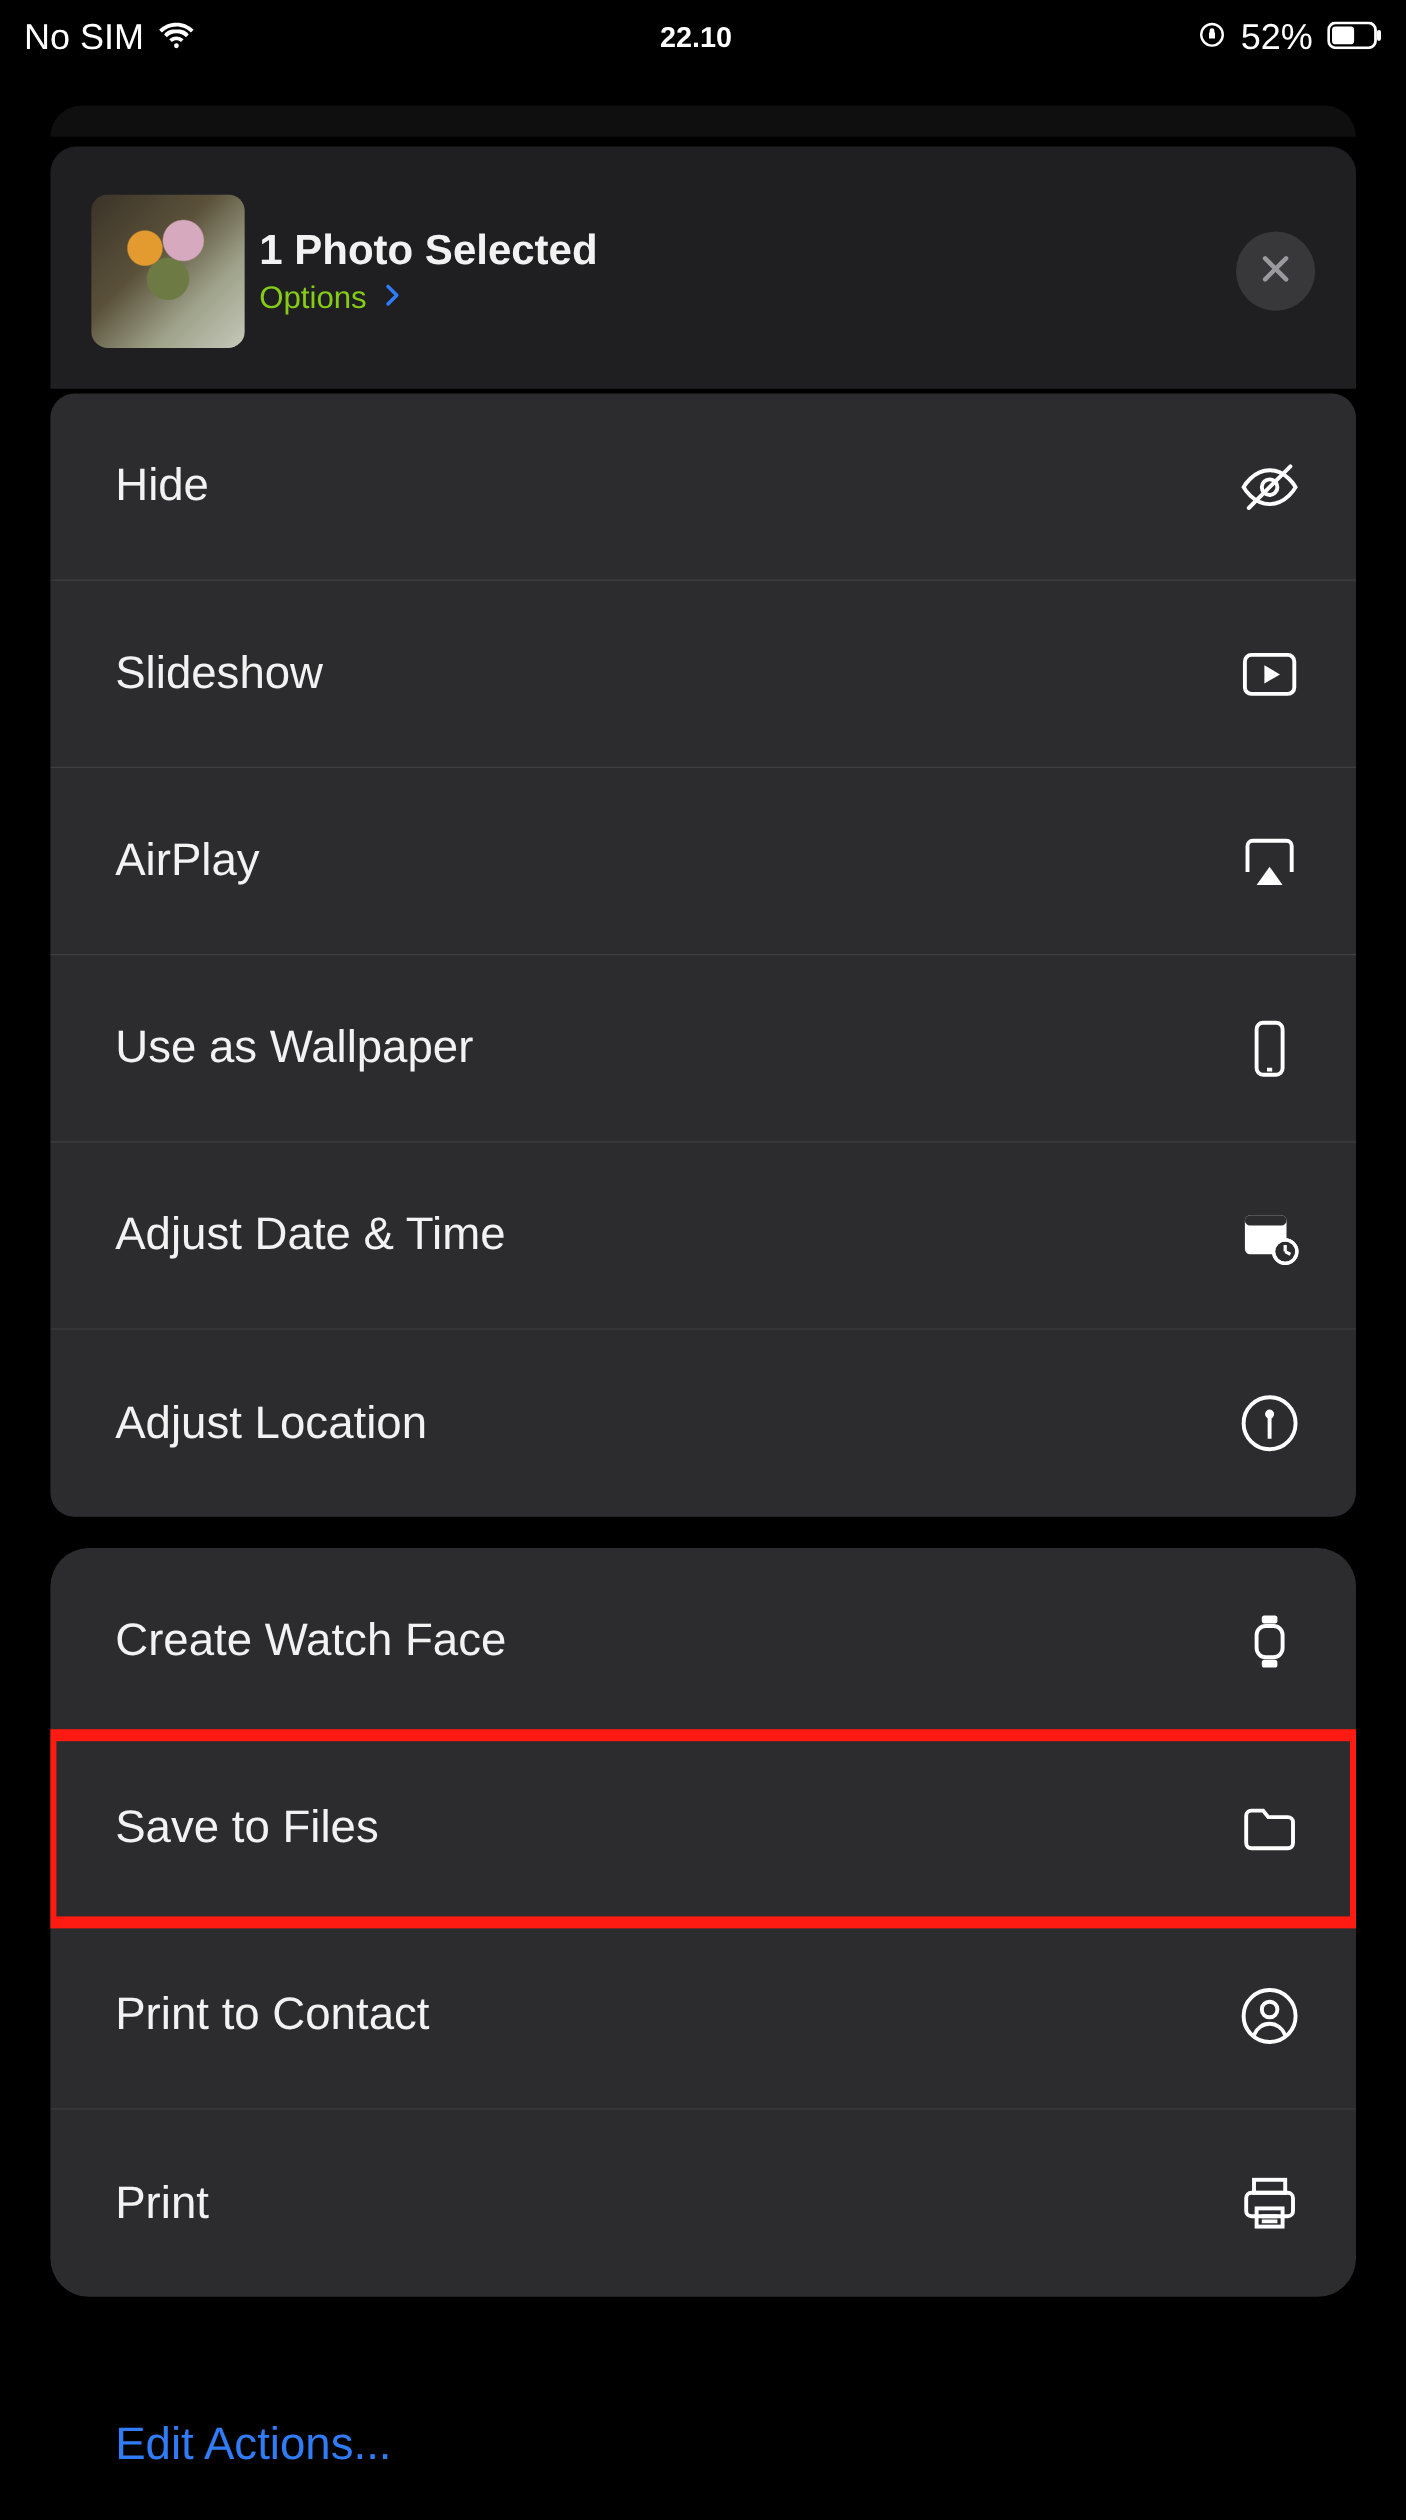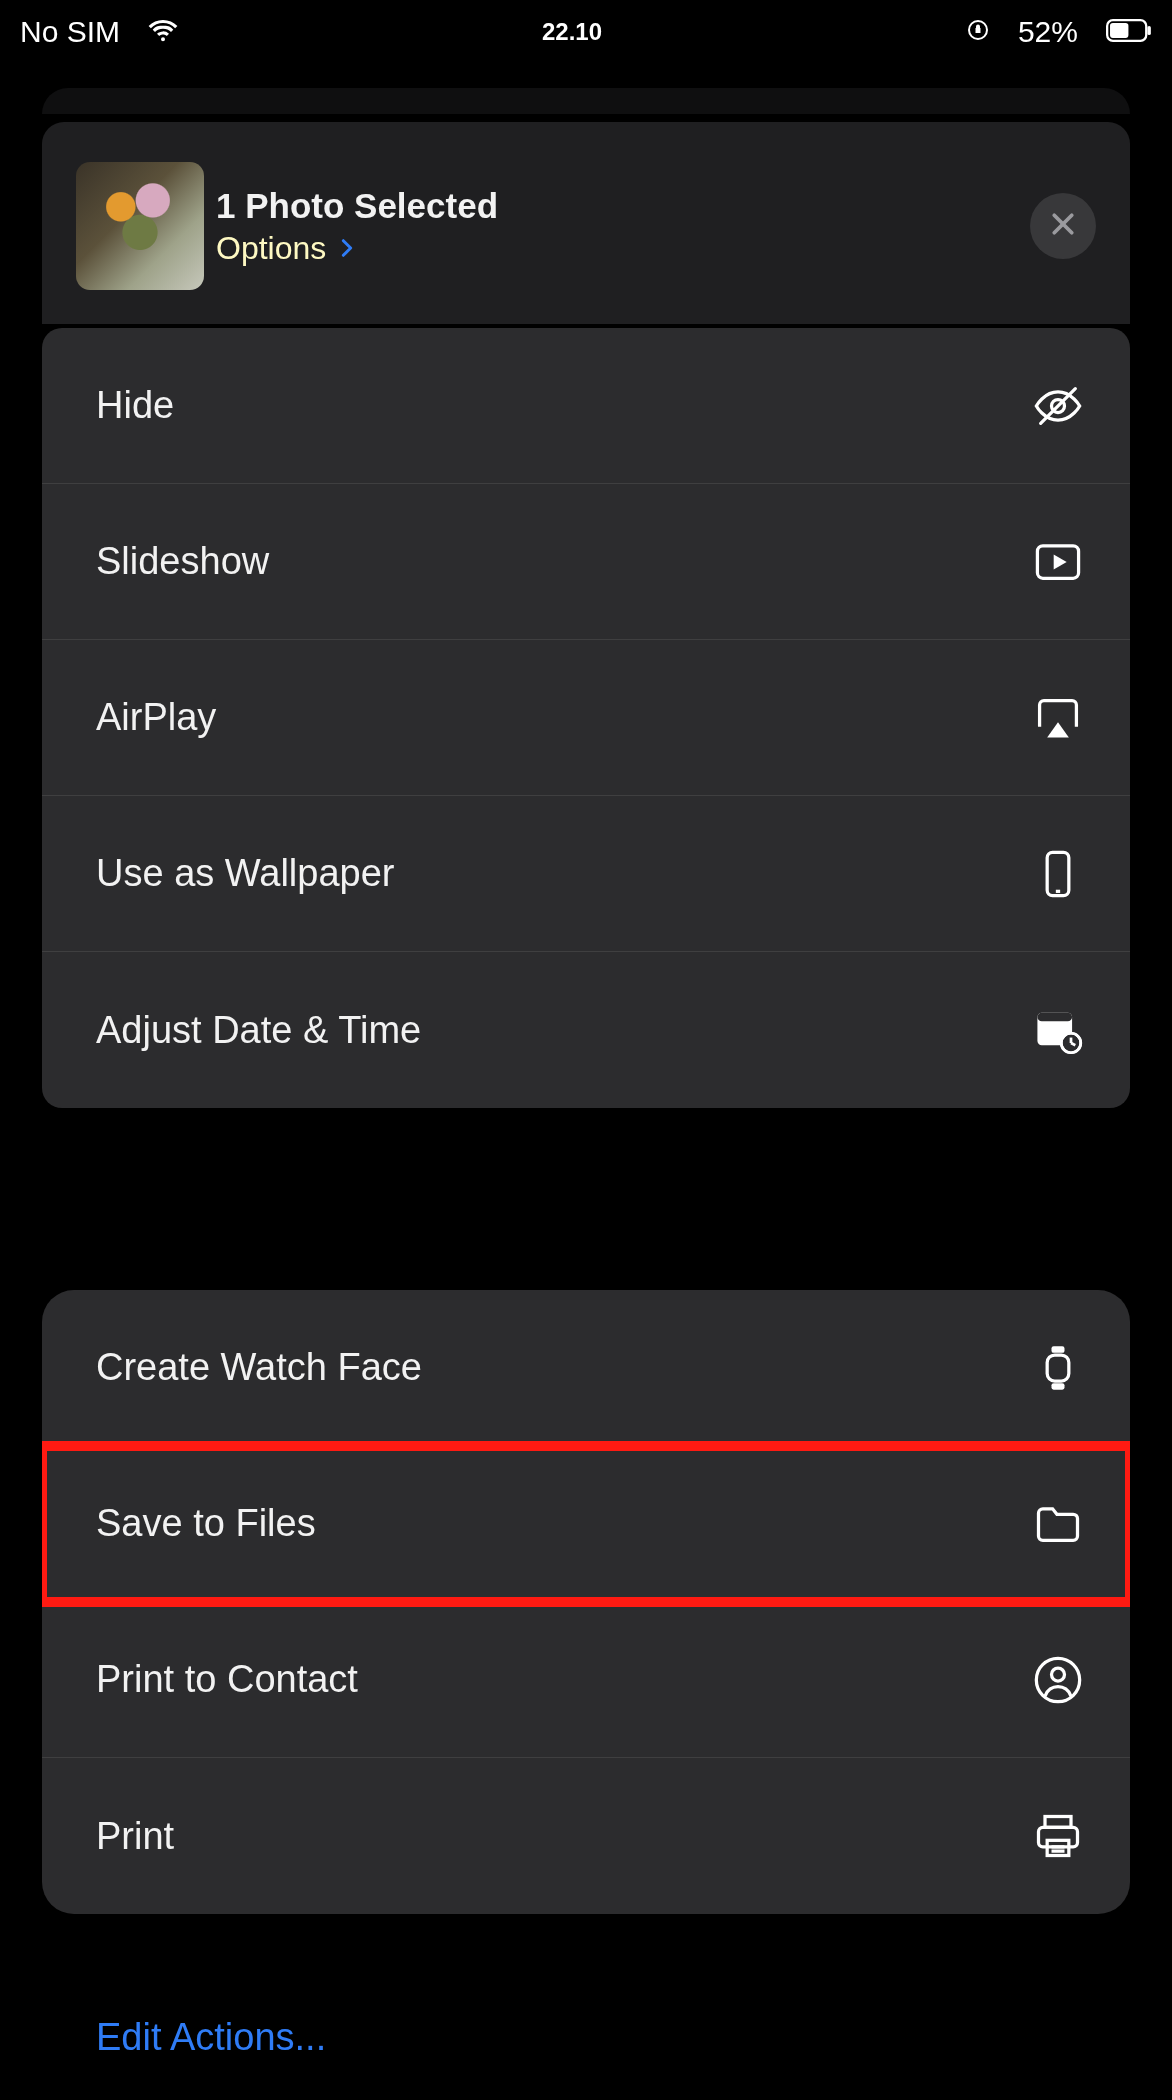--- a/index.html
+++ b/index.html
@@ -16,21 +16,21 @@
     align-items: center;
     justify-content: space-between;
     height: 64px;
     padding: 0 20px;
     font-size: 30px;
     font-weight: 500;
   }
   .status-left, .status-right {
     display: flex;
     align-items: center;
-    gap: 28px;
+    gap: 12px;
     text-align: center;
   }
   .status-center { font-weight: 600; font-size: 24px; }
 
   .sheet {
     position: absolute;
     top: 88px;
     left: 42px;
     right: 42px;
     bottom: 0;
@@ -62,21 +62,21 @@
     border-radius: 14px;
     background:
       radial-gradient(circle at 35% 35%, #e39a2f 0 12%, transparent 13%),
       radial-gradient(circle at 60% 30%, #d7a9bf 0 14%, transparent 15%),
       radial-gradient(circle at 50% 55%, #6e7a44 0 18%, transparent 19%),
       linear-gradient(135deg, #3a3328 0%, #5b513a 40%, #9ea289 70%, #c6c8bb 100%);
     flex-shrink: 0;
   }
   .head-text { flex: 1; }
   .head-title { font-size: 35px; font-weight: 600; color: #f2f2f2; margin-bottom: 4px; }
-  .options-link { color: #fef9c3; font-size: 32px; display: flex; align-items: flex-end; gap: 10px; }
+  .options-link { color: #84cc16; font-size: 26px; display: flex; align-items: flex-end; gap: 10px; }
   .close-btn {
     width: 66px; height: 66px;
     border-radius: 50%;
     background: #38383a;
     display: flex; align-items: center; justify-content: center;
     flex-shrink: 0;
   }
 
   .list-group {
     position: absolute;
@@ -220,20 +220,30 @@
       <svg viewBox="0 0 48 48" fill="none" stroke="#fff" stroke-width="2.5">
           <rect x="5" y="8" width="32" height="30" rx="4" fill="#fff" stroke="none"></rect>
           <rect x="5" y="8" width="32" height="8" rx="4" fill="#2c2c2e" stroke="none"></rect>
           <circle cx="36" cy="36" r="9" fill="#2c2c2e"></circle>
           <circle cx="36" cy="36" r="9"></circle>
           <line x1="36" y1="36" x2="36" y2="31"></line>
           <line x1="36" y1="36" x2="40" y2="38"></line>
         </svg>
     </span>
   </div>
+  <div class="row">
+    <span class="row-label">Adjust Location</span>
+    <span class="row-icon">
+      <svg viewBox="0 0 48 48" fill="none" stroke="#fff" stroke-width="3">
+          <circle cx="24" cy="24" r="20"></circle>
+          <circle cx="24" cy="17" r="3.5" fill="#fff" stroke="none"></circle>
+          <line x1="24" y1="20" x2="24" y2="36"></line>
+        </svg>
+    </span>
+  </div>
 </div>
 
 <div class="list-group group2">
   <div class="row">
     <span class="row-label">Create Watch Face</span>
     <span class="row-icon">
       <svg viewBox="0 0 48 48" fill="none" stroke="#fff" stroke-width="3">
           <rect x="14" y="12" width="20" height="24" rx="7"></rect>
           <rect x="18" y="4" width="12" height="6" rx="2" fill="#fff" stroke="none"></rect>
           <rect x="18" y="38" width="12" height="6" rx="2" fill="#fff" stroke="none"></rect>

